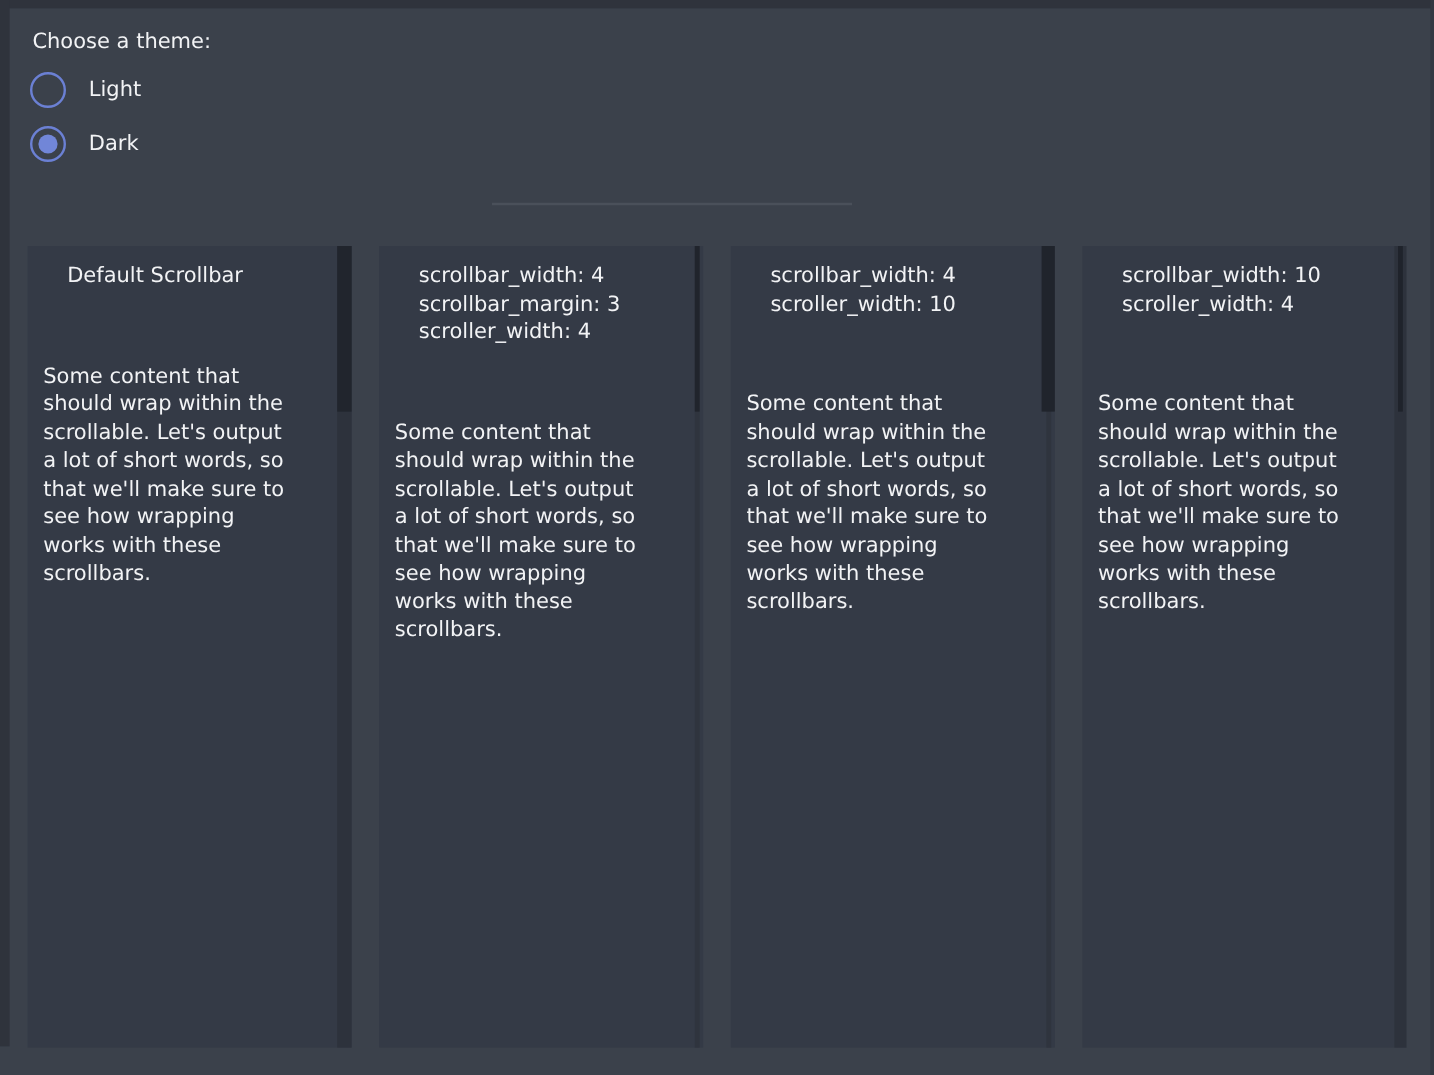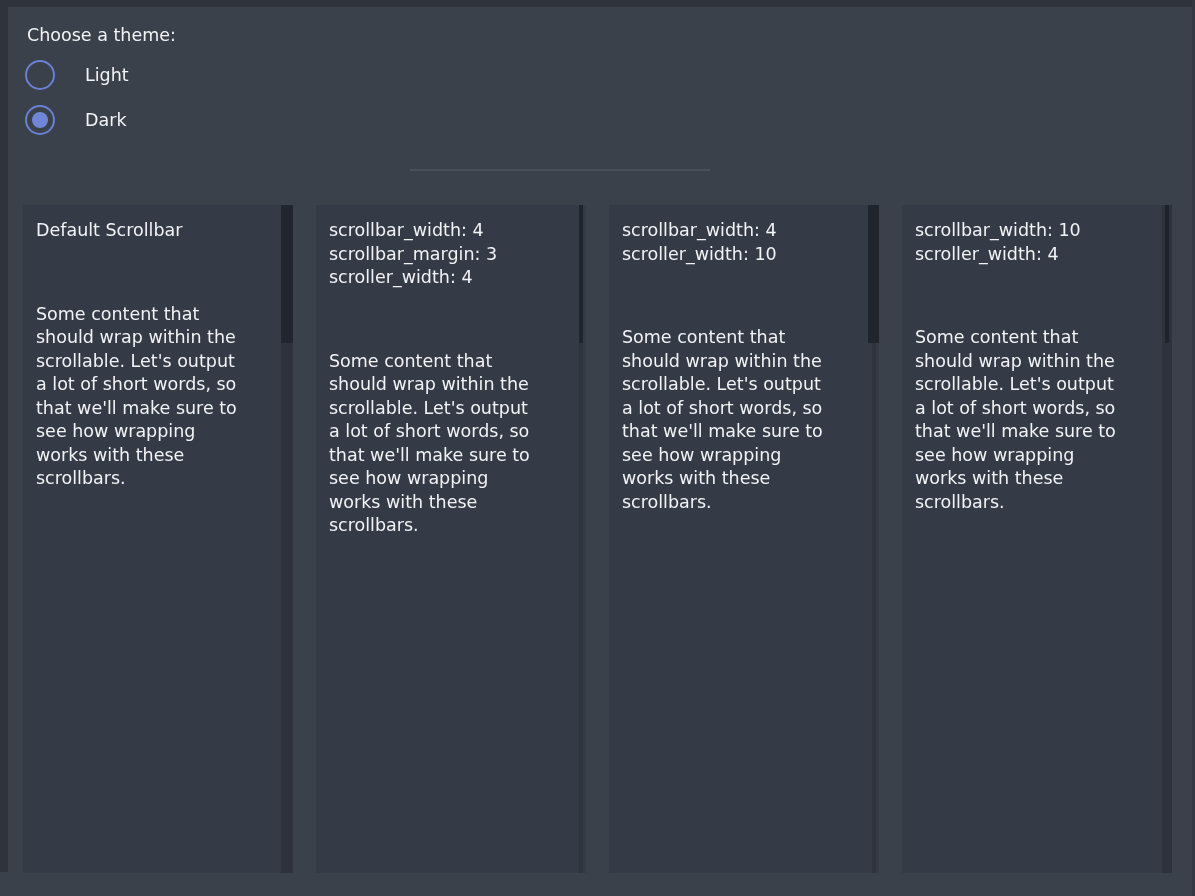--- a/index.html
+++ b/index.html
@@ -16,21 +16,21 @@
   .frame-left{position:absolute;left:0;top:0;width:8px;height:872px;background:#2f333c;}
   .frame-right{position:absolute;right:0;top:0;width:3px;height:896px;background:#333842;}
 
   
   .theme-heading{
     position:absolute;left:27px;top:24px;
     font-size:17.5px;line-height:23px;
   }
   .radio-row{
     position:absolute;left:25px;height:30px;
-    display:flex;align-items:center;gap:30px;cursor:pointer;
+    display:flex;align-items:center;gap:19px;cursor:pointer;
   }
   .radio-row.r0{top:60px;}
   .radio-row.r1{top:105px;}
   .radio-circle{
     width:26px;height:26px;border-radius:50%;
     border:2px solid #6b80d4;
     display:flex;align-items:center;justify-content:center;
     flex:0 0 auto;
   }
   .radio-dot{width:16px;height:16px;border-radius:50%;background:transparent;}
@@ -52,20 +52,21 @@
   .panel.p2{left:609px;}
   .panel.p3{left:902px;}
   .panel-inner{
     position:absolute;left:0;top:0;right:14px;bottom:0;
     padding:14px 0 0 13px;
     overflow:hidden;
   }
   .panel-header{
     font-size:17.5px;line-height:23.5px;
     white-space:pre-line;
+    margin-left:20px;
   }
   .panel-paragraph{
     margin-top:60px;
     font-size:17.5px;line-height:23.5px;
     white-space:pre-line;
   }
 
   
   .sb-track{position:absolute;top:0;height:668px;}
   .sb-thumb{position:absolute;top:0;height:138px;}

